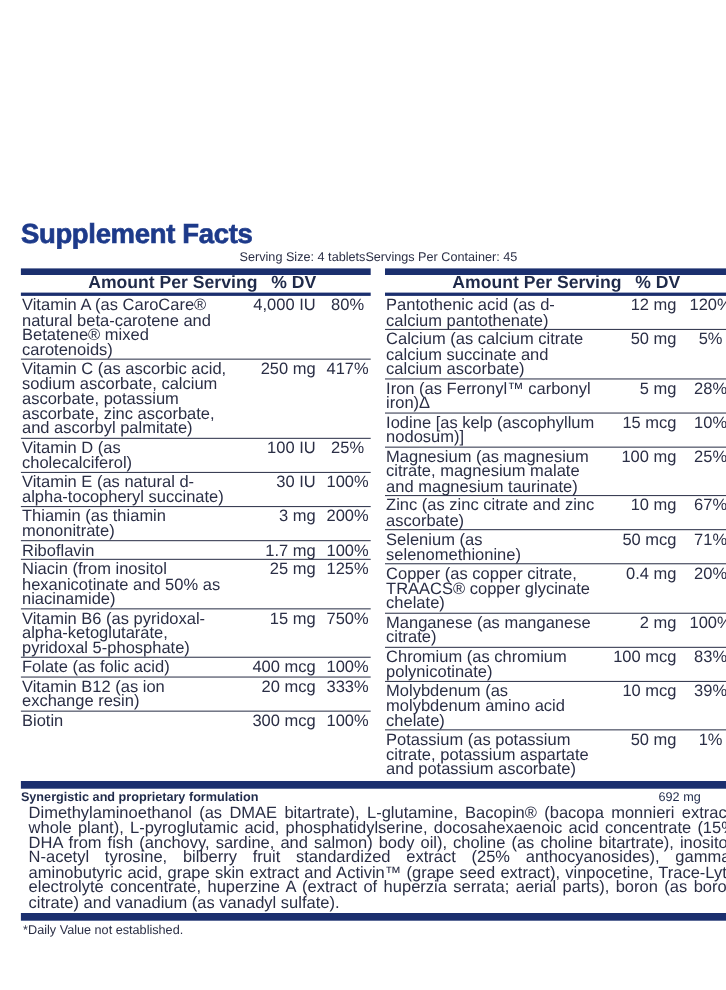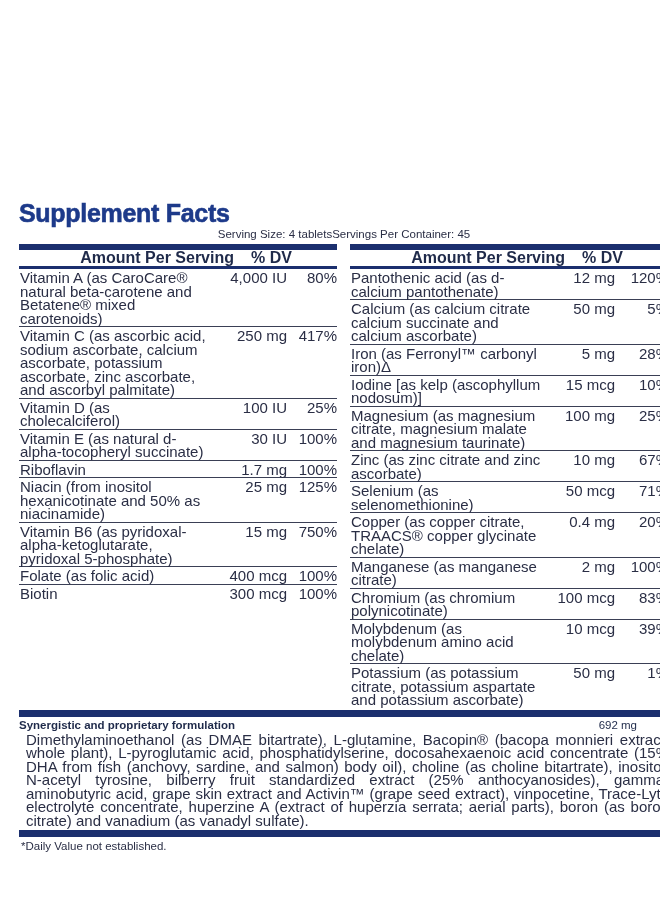--- a/index.html
+++ b/index.html
@@ -22,21 +22,21 @@
   .col { width: 318px; }
   .col.right { width: 319px; }
   .thick-bar { height: 6px; background: #1b2f6e; }
   .thin-bar { height: 3px; background: #1b2f6e; }
   .head-row {
     display: flex; font-weight: bold; font-size: 16px; height: 16px;
     line-height: 16px; color: #1f2a4a;
   }
   .c-name { flex: 1; }
   .c-amt { width: 110px; text-align: right; padding-right: 8px; }
-  .c-dv { width: 50px; text-align: right; }
+  .c-dv { width: 50px; text-align: center; }
   .head-row .c-amt { width: 215px; }
   .row {
     display: flex; font-size: 15px; line-height: 13.5px;
     border-bottom: 1.5px solid #3a3f55; padding: 2px 0 1px 0; color: #2a2e45;
   }
   .row:last-child { border-bottom: none; }
   .row .c-name { padding-left: 1px; }
   .row .c-amt { width: 80px; white-space: nowrap; }
   .row .c-dv { width: 42px; white-space: nowrap; }
   .right .row .c-amt { width: 70px; }
@@ -88,38 +88,48 @@
             <span class="c-name">Vitamin D (as cholecalciferol)</span>
             <span class="c-amt">100 IU</span>
             <span class="c-dv">25%</span>
           </div>
           <div class="row">
             <span class="c-name">Vitamin E (as natural d-alpha-tocopheryl succinate)</span>
             <span class="c-amt">30 IU</span>
             <span class="c-dv">100%</span>
           </div>
           <div class="row">
+            <span class="c-name">Thiamin (as thiamin mononitrate)</span>
+            <span class="c-amt">3 mg</span>
+            <span class="c-dv">200%</span>
+          </div>
+          <div class="row">
             <span class="c-name">Riboflavin</span>
             <span class="c-amt">1.7 mg</span>
             <span class="c-dv">100%</span>
           </div>
           <div class="row">
             <span class="c-name">Niacin (from inositol hexanicotinate and 50% as niacinamide)</span>
             <span class="c-amt">25 mg</span>
             <span class="c-dv">125%</span>
           </div>
           <div class="row">
             <span class="c-name">Vitamin B6 (as pyridoxal-alpha-ketoglutarate, pyridoxal 5-phosphate)</span>
             <span class="c-amt">15 mg</span>
             <span class="c-dv">750%</span>
           </div>
           <div class="row">
             <span class="c-name">Folate (as folic acid)</span>
             <span class="c-amt">400 mcg</span>
             <span class="c-dv">100%</span>
+          </div>
+          <div class="row">
+            <span class="c-name">Vitamin B12 (as ion exchange resin)</span>
+            <span class="c-amt">20 mcg</span>
+            <span class="c-dv">333%</span>
           </div>
           <div class="row">
             <span class="c-name">Biotin</span>
             <span class="c-amt">300 mcg</span>
             <span class="c-dv">100%</span>
           </div>
         </div>
     </div>
 
     <div class="col right">

